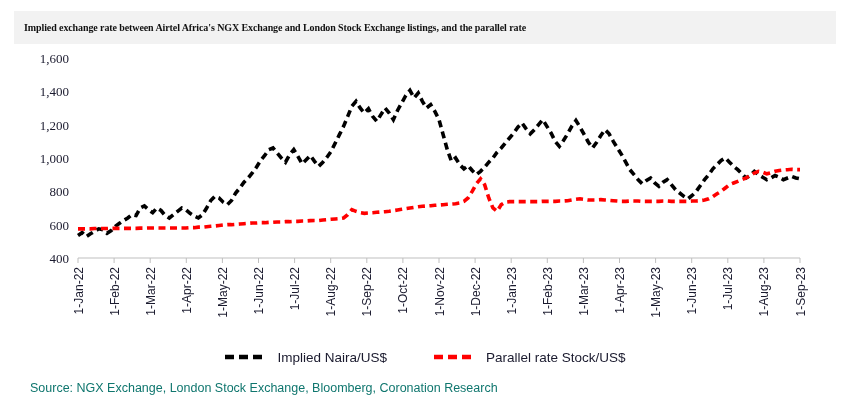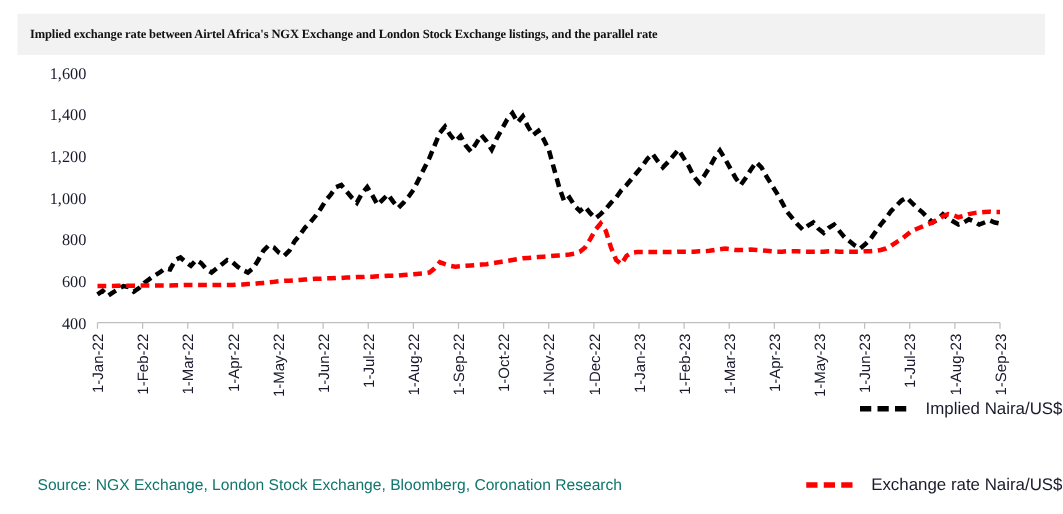--- a/index.html
+++ b/index.html
@@ -19,21 +19,21 @@
     font-size:10px;font-weight:bold;color:#111111;
     padding-left:10px;letter-spacing:-0.1px;white-space:nowrap;font-family:Liberation Serif, serif;
   }
   .chart-area{position:absolute;left:0;top:44px;width:850px;height:300px;}
   svg{display:block;}
   .ytick{font-size:13px;fill:#1a1a2e;font-family:"Liberation Serif", serif;}
   .xtick{font-size:12px;fill:#1a1a2e;font-family:"Liberation Sans", sans-serif;}
   .axis-line{stroke:#bfbfbf;stroke-width:1;}
   .legend{
     position:absolute;left:0;top:344px;width:850px;height:26px;
-    display:flex;align-items:flex-end;justify-content:center;gap:46px;flex-direction:column;
+    display:flex;align-items:center;justify-content:center;gap:46px;
   }
   .legend-item{display:flex;align-items:center;gap:9px;}
   .legend-label{font-size:13.5px;color:#1a1a2e;white-space:nowrap;}
   .src{
     position:absolute;left:30px;top:381px;
     font-size:12.5px;color:#0f766e;white-space:nowrap;
   }
 </style>
 </head>
 <body>
@@ -103,17 +103,17 @@
   <div class="legend-item">
     <svg width="44" height="10">
       <line x1="1" y1="5" x2="43" y2="5" stroke="#000000" stroke-width="4.5" stroke-dasharray="9,5" stroke-linecap="butt"></line>
     </svg>
     <span class="legend-label">Implied Naira/US$</span>
   </div>
   <div class="legend-item">
     <svg width="44" height="10">
       <line x1="1" y1="5" x2="43" y2="5" stroke="#ff0000" stroke-width="4.5" stroke-dasharray="9,5" stroke-linecap="butt"></line>
     </svg>
-    <span class="legend-label">Exchange rate Naira/US$</span>
+    <span class="legend-label">Parallel rate Stock/US$</span>
   </div>
 </div>
 
 <div class="src">Source: NGX Exchange, London Stock Exchange, Bloomberg, Coronation Research</div>
 
 </body></html>

